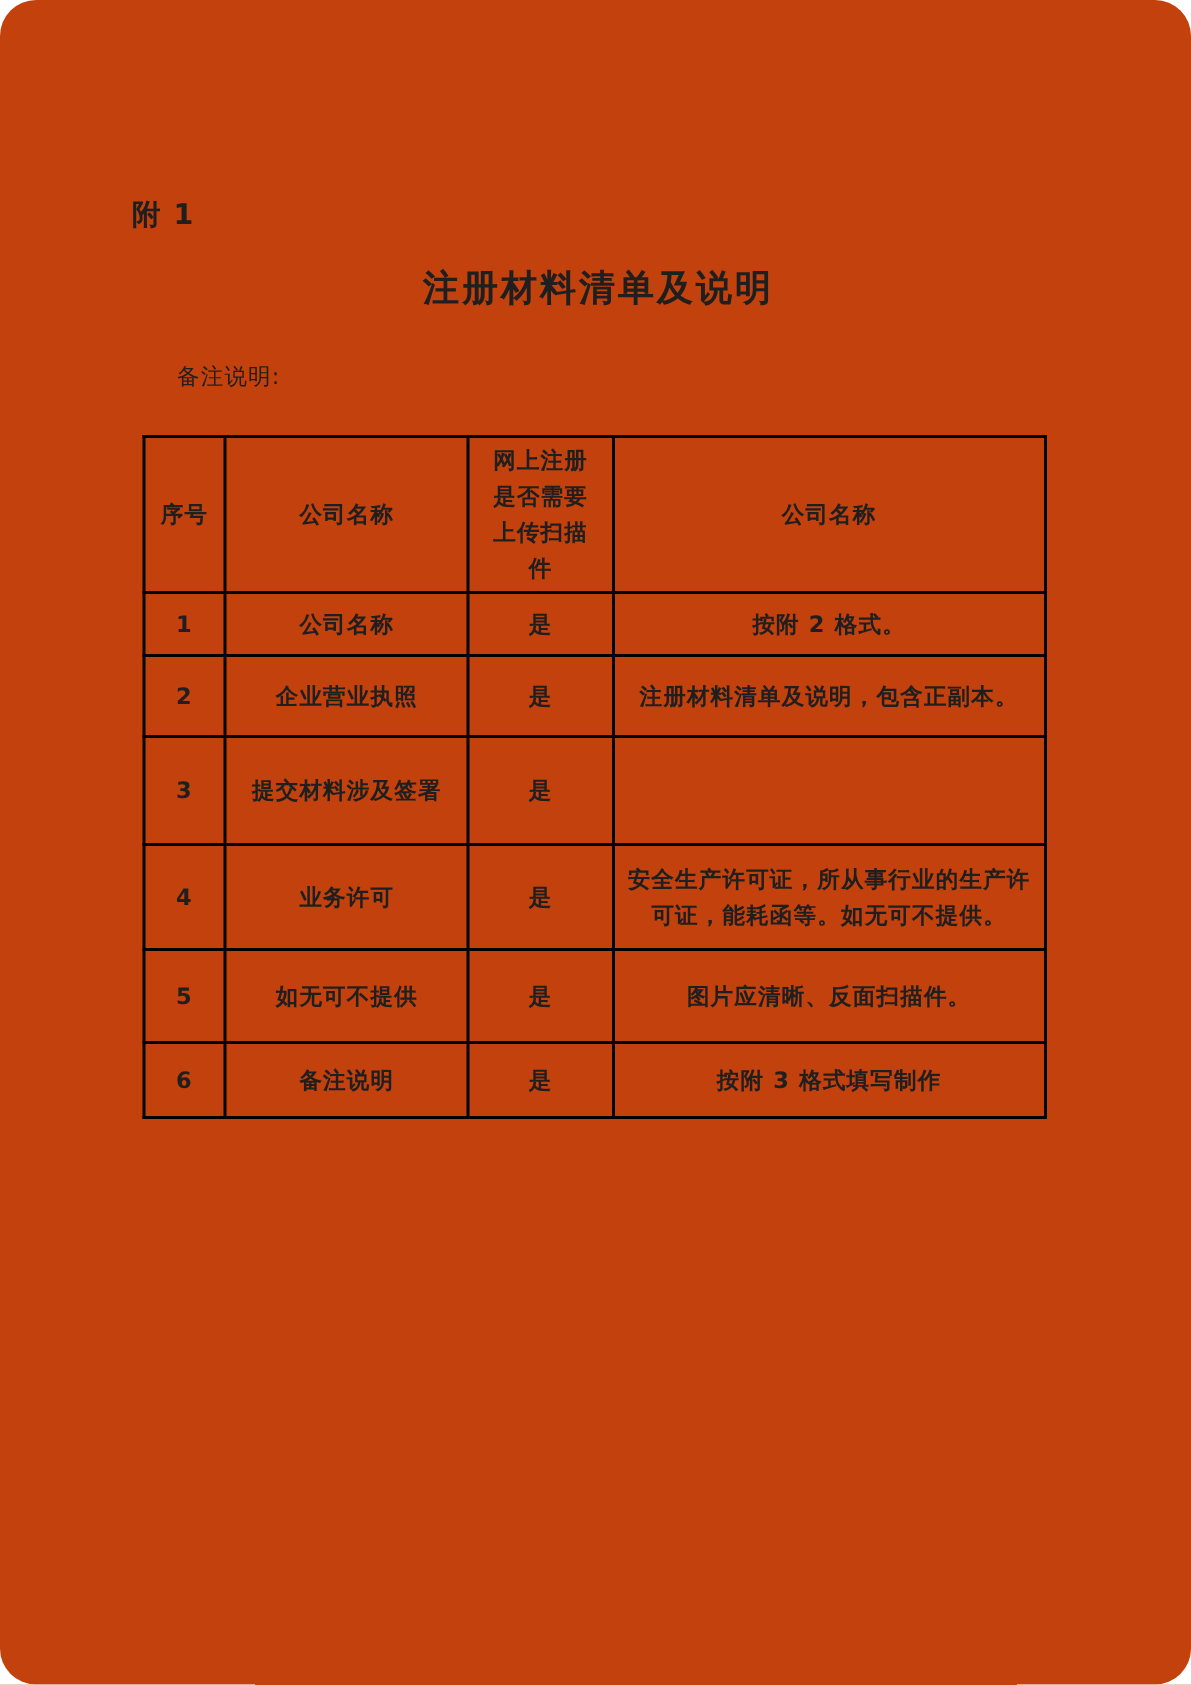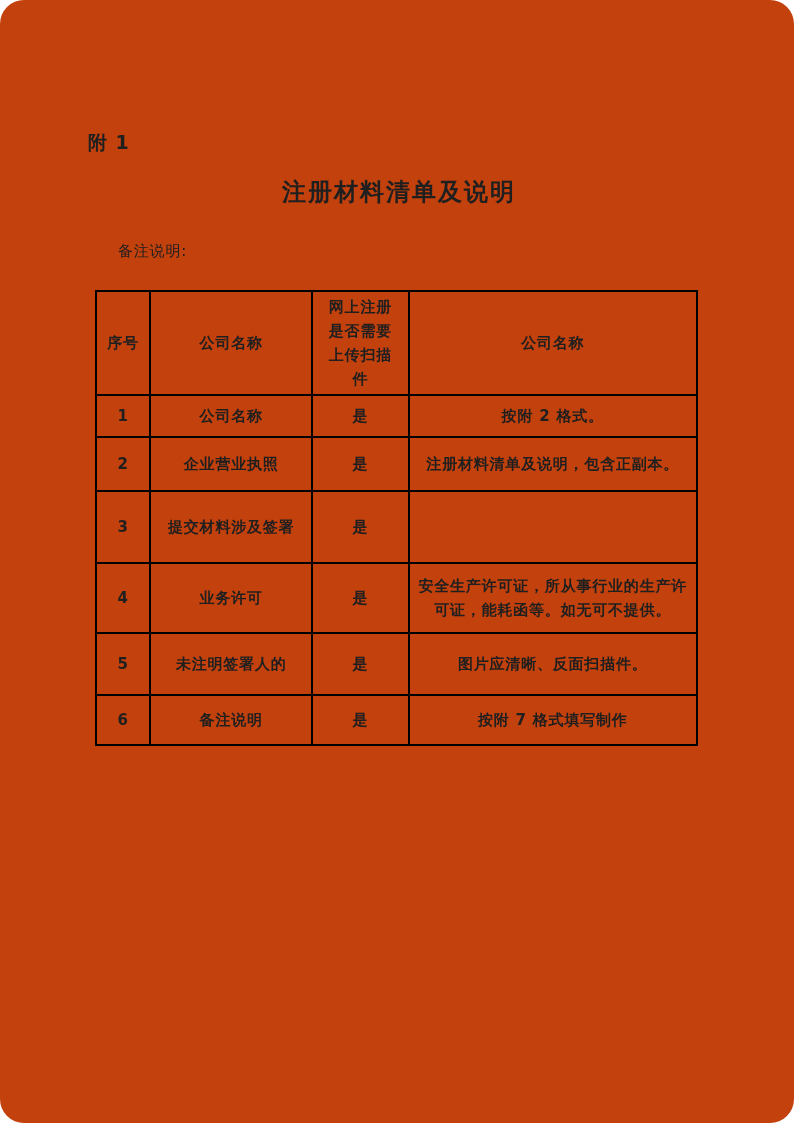--- a/index.html
+++ b/index.html
@@ -122,27 +122,27 @@
         <td></td>
       </tr>
       <tr class="h-r4">
         <td>4</td>
         <td>业务许可</td>
         <td>是</td>
         <td>安全生产许可证，所从事行业的生产许可证，能耗函等。如无可不提供。</td>
       </tr>
       <tr class="h-r5">
         <td>5</td>
-        <td>未注明签署人的</td>
+        <td>如无可不提供</td>
         <td>是</td>
         <td>图片应清晰、反面扫描件。</td>
       </tr>
       <tr class="h-r6">
         <td>6</td>
         <td>备注说明</td>
         <td>是</td>
-        <td>按附 7 格式填写制作</td>
+        <td>按附 3 格式填写制作</td>
       </tr>
     </tbody>
       </table>
 
   </div>
 </div>
 
 </body></html>

